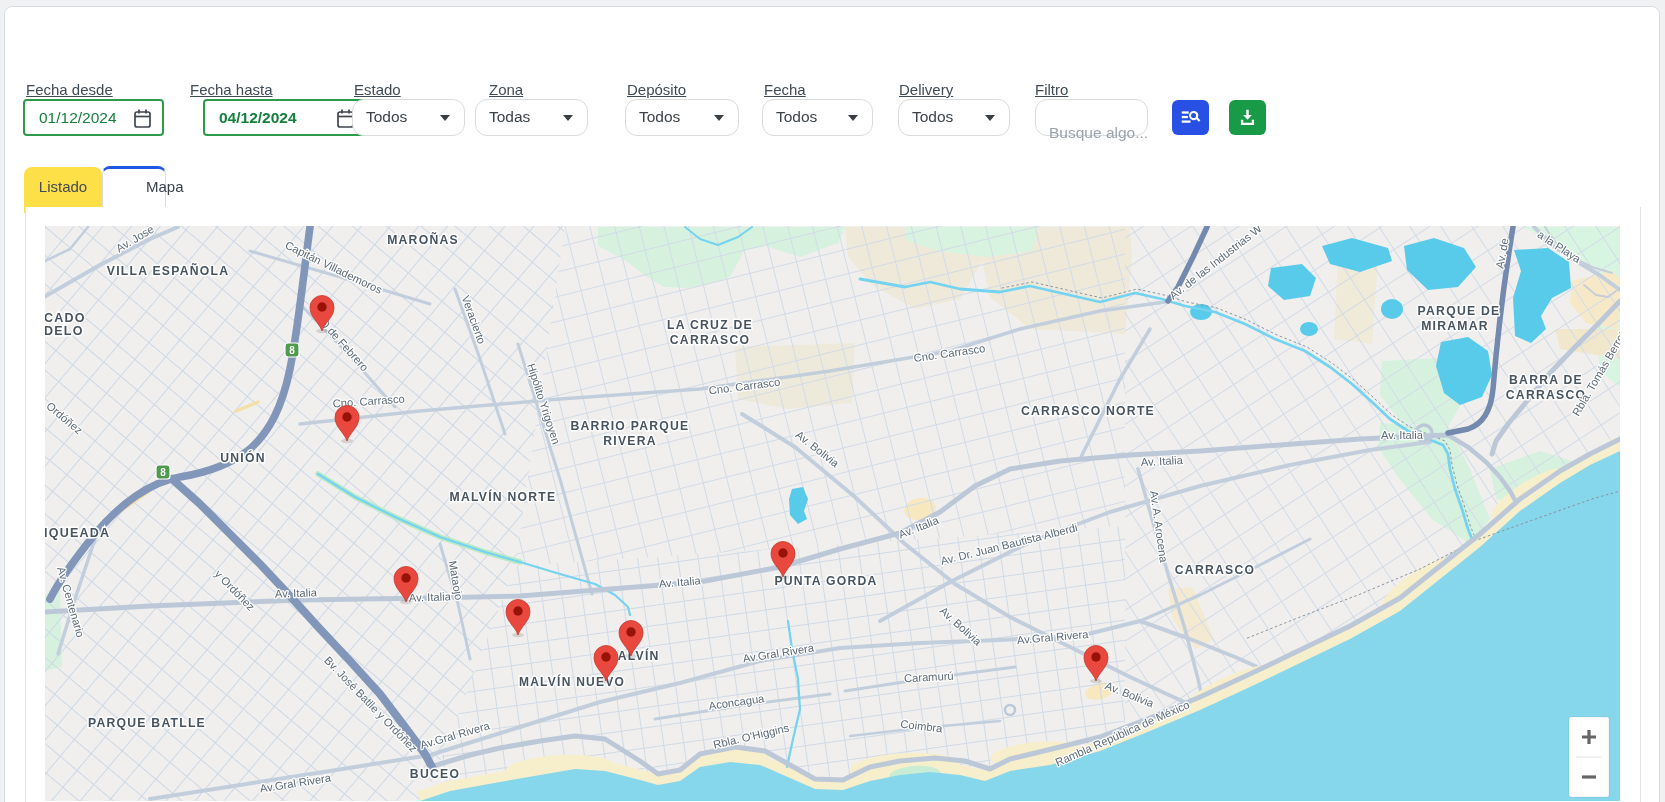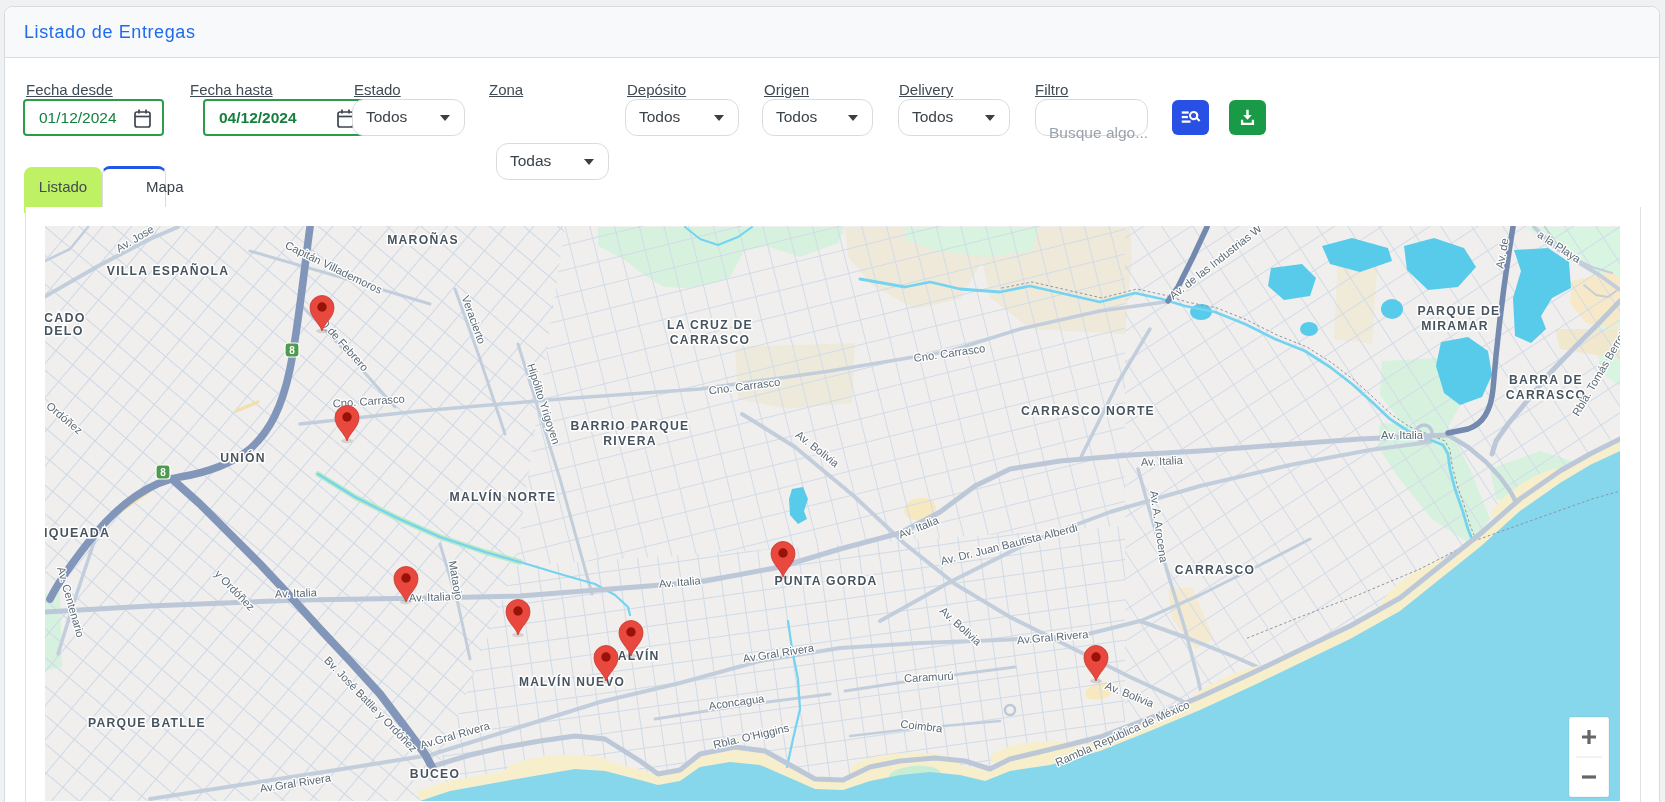--- a/index.html
+++ b/index.html
@@ -13,38 +13,35 @@
 .date .txt { position:absolute; left:14px; top:8px; font-size:15.5px; color:#15803d; }
 .cal { position:absolute; right:11px; top:8px; width:17px; height:19px; }
 .sel .txt { position:absolute; left:13px; top:8px; }
 .caret { position:absolute; right:14px; top:15px; width:0; height:0; border-left:5.5px solid transparent; border-right:5.5px solid transparent; border-top:6px solid #3a3f44; }
 .ph { position:absolute; left:13px; top:24px; color:#9aa2ab; white-space:nowrap; }
 .btn { position:absolute; top:93px; width:37px; height:35px; border-radius:6px; }
 #btnblue { left:1167px; background:#2950e4; }
 #btngreen { left:1224px; background:#189a46; }
 .btn svg { position:absolute; left:8px; top:7px; }
 #tabs { position:absolute; left:19px; top:159px; height:41px; }
-#tab1 { position:absolute; left:0; top:1px; width:78px; height:46px; background:#bef264; border-radius:8px 8px 0 0; color:#424a54; font-size:15px; text-align:center; line-height:40px; }
+#tab1 { position:absolute; left:0; top:1px; width:78px; height:46px; background:#fde047; border-radius:8px 8px 0 0; color:#424a54; font-size:15px; text-align:center; line-height:40px; }
 #tab2 { position:absolute; left:78px; top:0; width:64px; height:41px; background:#fff; border-top:3px solid #2257e5; border-left:1px solid #dadce1; border-right:1px solid #dadce1; border-radius:8px 8px 0 0; color:#39414b; font-size:15px; text-align:center; line-height:36px;padding-left:43px; }
 #tabcard { position:absolute; left:20px; top:200px; width:1616px; height:700px; background:#fff; border:1px solid #dfe2e6; border-top:none; }
 #map { position:absolute; left:19px; top:19px; width:1575px; height:575px; background:#f0f0f0; overflow:hidden; }
 </style>
 </head>
 <body>
 <div id="card">
-  <div id="cardhead">
-      <h1>Listado de Entregas</h1>
-    </div>
 
   <div class="lbl" style="left:21px">Fecha desde</div>
   <div class="lbl" style="left:185px">Fecha hasta</div>
   <div class="lbl" style="left:349px">Estado</div>
   <div class="lbl" style="left:484px">Zona</div>
   <div class="lbl" style="left:622px">Depósito</div>
-  <div class="lbl" style="left:759px">Origen</div>
+  <div class="lbl" style="left:759px">Fecha</div>
   <div class="lbl" style="left:894px">Delivery</div>
   <div class="lbl" style="left:1030px">Filtro</div>
 
   <div class="ctl date" style="left:18px; width:141px;">
       <span class="txt">01/12/2024</span>
     <svg class="cal" viewBox="0 0 17 19">
         <g fill="none" stroke="#3f4650" stroke-width="1.7">
           <rect x="1" y="3" width="15" height="15" rx="2"></rect>
           <line x1="1" y1="7.5" x2="16" y2="7.5"></line>
           <line x1="5" y1="0.5" x2="5" y2="4.5"></line>
@@ -60,21 +57,21 @@
           <line x1="1" y1="7.5" x2="16" y2="7.5"></line>
           <line x1="5" y1="0.5" x2="5" y2="4.5"></line>
           <line x1="12" y1="0.5" x2="12" y2="4.5"></line>
         </g>
       </svg>
   </div>
   <div class="ctl sel" style="left:347px; width:113px;">
       <span class="txt">Todos</span>
       <span class="caret"></span>
     </div>
-  <div class="ctl sel" style="left:491px; width:113px;margin-top:44px;">
+  <div class="ctl sel" style="left:470px; width:113px;">
       <span class="txt">Todas</span>
       <span class="caret"></span>
     </div>
   <div class="ctl sel" style="left:620px; width:114px;">
       <span class="txt">Todos</span>
       <span class="caret"></span>
     </div>
   <div class="ctl sel" style="left:757px; width:111px;">
       <span class="txt">Todos</span>
       <span class="caret"></span>

